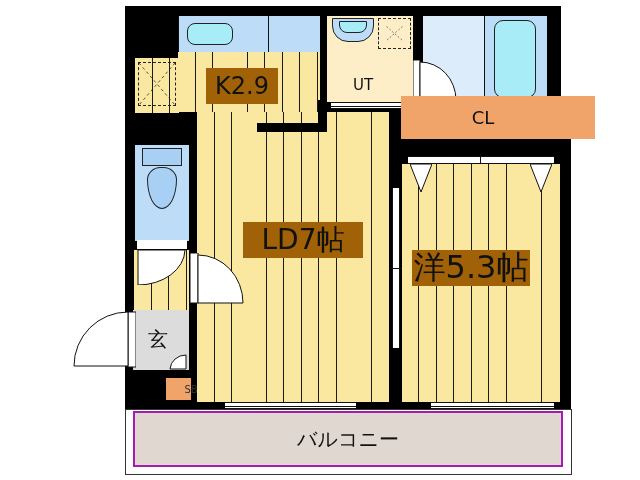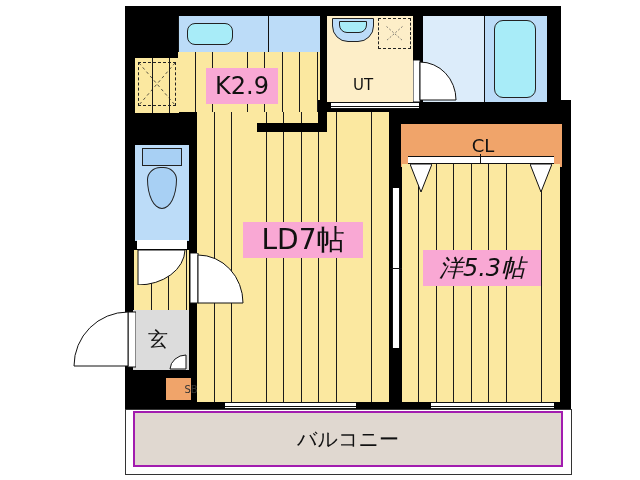--- a/index.html
+++ b/index.html
@@ -8,21 +8,21 @@
   .wall{background:#000;}
   .floor{background:repeating-linear-gradient(90deg,#fbe8a0 0,#fbe8a0 16.5px,#1a1a1a 16.5px,#1a1a1a 17.5px);}
   .wet{background:#bcdcf8;}
   .wet-light{background:#dcecfa;}
   .ut{background:#fdeec8;}
   .cl{background:#f0a46a;}
   .genkan{background:#dcdcdc;}
   .sb{background:#f0a46a;color:#333;font-size:10px;display:flex;align-items:center;justify-content:center;padding-left:25px;}
   .balcony-outer{border:1px solid #333;background:#fff;}
   .balcony{background:#e0d8d0;border:2px solid #a21caf;display:flex;align-items:center;justify-content:center;font-size:20px;color:#111;}
-  .label{background:#f9a8d4;color:#111;display:flex;align-items:center;justify-content:center;white-space:nowrap;}
+  .label{background:#a16207;color:#111;display:flex;align-items:center;justify-content:center;white-space:nowrap;}
   .label-plain{color:#111;display:flex;align-items:center;justify-content:center;white-space:nowrap;}
   .tub{background:#a8ecf8;border:1.5px solid #222;border-radius:9px;}
   .window{background:#fff;border-top:1px solid #111;border-bottom:1px solid #111;}
   .window::after{content:"";position:absolute;left:0;right:0;top:50%;border-top:1px solid #111;}
   .fridge{border:1px dashed #222;background:transparent;}
   .fridge svg{width:100%;height:100%;display:block;}
   svg{display:block;}
 </style>
 </head>
 <body>
@@ -74,39 +74,39 @@
   <div class="abs tub" style="left:9px;top:4px;width:42px;height:78px;"></div>
 </div>
 
 <div class="abs" style="left:413px;top:60px;width:45px;height:42px;">
   <svg width="45" height="42" viewBox="0 0 45 42">
       <rect x="0" y="0" width="7" height="42" fill="#fff" stroke="#111" stroke-width="1"></rect>
       <path d="M7 2 A36 38 0 0 1 43 40 L7 40 Z" fill="#fff" stroke="#111" stroke-width="1"></path>
     </svg>
 </div>
 
-<div class="abs cl" style="left:401px;top:124px;width:161px;height:43px;">
+<div class="abs cl" style="left:401px;top:96px;width:194px;height:43px;">
   <div class="abs label-plain" style="left:60px;top:8px;width:44px;height:26px;font-size:18px;">CL</div>
 </div>
 <div class="abs" style="left:408px;top:156px;width:146px;height:8px;background:#fff;border-top:1px solid #111;border-bottom:1px solid #111;">
   <div class="abs" style="left:72px;top:-3px;width:1px;height:12px;background:#111;"></div>
 </div>
 
 <div class="abs floor" style="left:402px;top:164px;width:158px;height:238px;"></div>
 <div class="abs" style="left:410px;top:164px;width:22px;height:28px;">
   <svg width="22" height="28" viewBox="0 0 22 28">
       <path d="M0 0 L22 0 L11 28 Z" fill="#fff" stroke="#111" stroke-width="1"></path>
     </svg>
 </div>
 <div class="abs" style="left:530px;top:164px;width:22px;height:28px;">
   <svg width="22" height="28" viewBox="0 0 22 28">
       <path d="M0 0 L22 0 L11 28 Z" fill="#fff" stroke="#111" stroke-width="1"></path>
     </svg>
 </div>
-<div class="abs label" style="left:423px;top:250px;width:118px;height:36px;font-size:24px;font-style:italic;">洋5.3帖</div>
+<div class="abs label" style="left:412px;top:250px;width:118px;height:36px;font-size:32px;">洋5.3帖</div>
 
 <div class="abs" style="left:392px;top:188px;width:8px;height:160px;background:#fff;border-left:1px solid #111;border-right:1px solid #111;">
   <div class="abs" style="left:-3px;top:80px;width:12px;height:1px;background:#111;"></div>
 </div>
 
 <div class="abs wet" style="left:135px;top:145px;width:54px;height:96px;">
   <div class="abs" style="left:7px;top:3px;width:40px;height:18px;background:#a8d0f4;border:1px solid #222;"></div>
   <div class="abs" style="left:12px;top:22px;width:30px;height:42px;background:#a8d0f4;border:1px solid #222;border-radius:45% 45% 50% 50%/30% 30% 70% 70%;"></div>
 </div>
 

